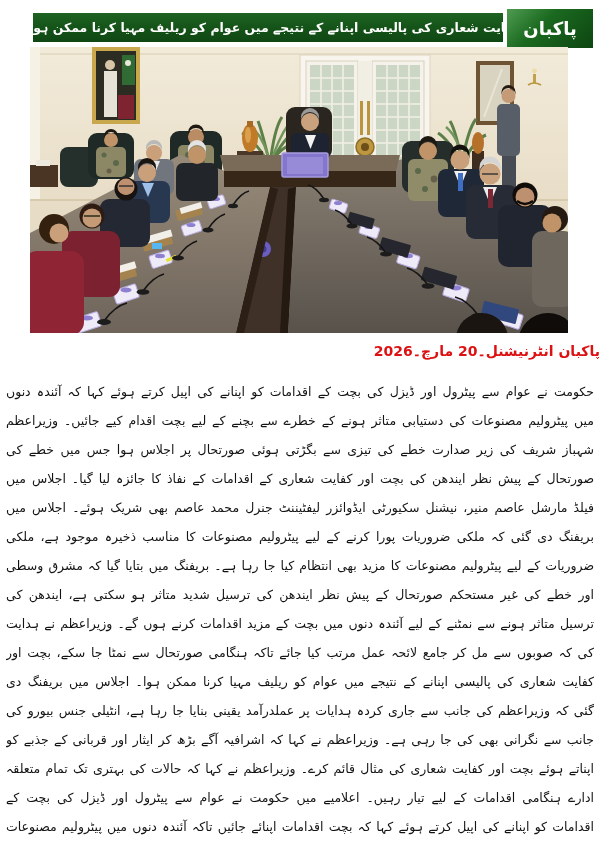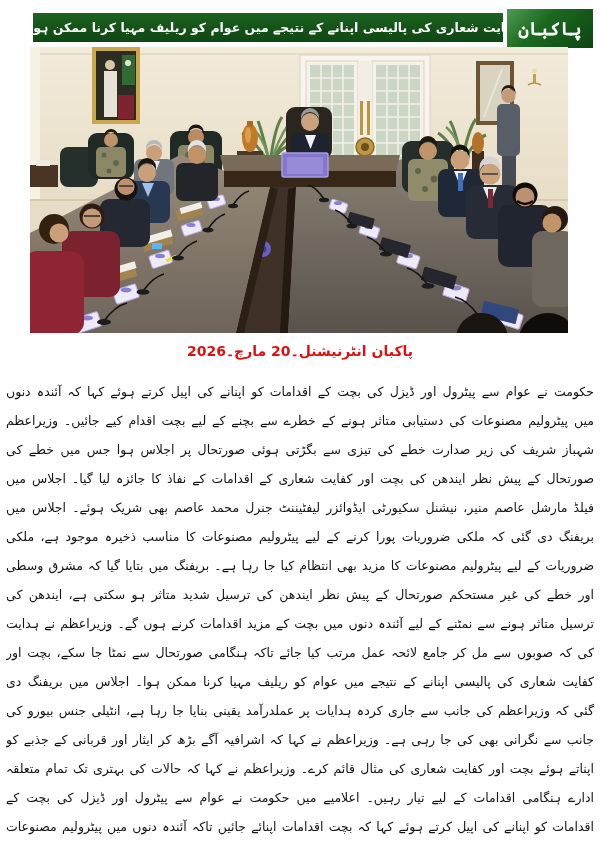--- a/index.html
+++ b/index.html
@@ -8,39 +8,38 @@
     background:#ffffff;
     font-family:"DejaVu Sans",sans-serif;
   }
   
   .logo-box{
     position:absolute;top:9px;right:7px;width:86px;height:39px;
     background:linear-gradient(135deg,#4f9b52 0%,#1b6a20 40%,#0d4511 100%);
     color:#ffffff;font-size:18px;font-weight:bold;
     display:flex;align-items:center;justify-content:center;
     letter-spacing:0;
-    font-family:Liberation Serif, serif;
   }
   .headline-bar{
     position:absolute;top:13px;left:33px;width:470px;height:29px;
     background:linear-gradient(180deg,#1e6322 0%,#145218 55%,#0f4713 100%);
     color:#ffffff;font-size:12.5px;font-weight:bold;
     display:flex;align-items:center;justify-content:center;
     white-space:nowrap;overflow:hidden;direction:rtl;
   }
   
   .photo-frame{
     position:absolute;top:47px;left:30px;width:538px;height:286px;
     background:#e9e0cd;overflow:hidden;
   }
   .photo-frame svg{display:block;width:100%;height:100%;}
   
   .dateline{
     position:absolute;top:343px;left:0;width:100%;
-    text-align:center;color:#dd1111;font-size:14px;font-weight:bold;
+    text-align:right;color:#dd1111;font-size:14px;font-weight:bold;
     direction:rtl;
   }
   
   .article{
     position:absolute;top:377px;left:6px;right:6px;height:466px;
     overflow:hidden;direction:rtl;
     text-align:justify;text-align-last:center;
     font-size:12.5px;line-height:29px;color:#141414;
     word-spacing:1px;
   }

